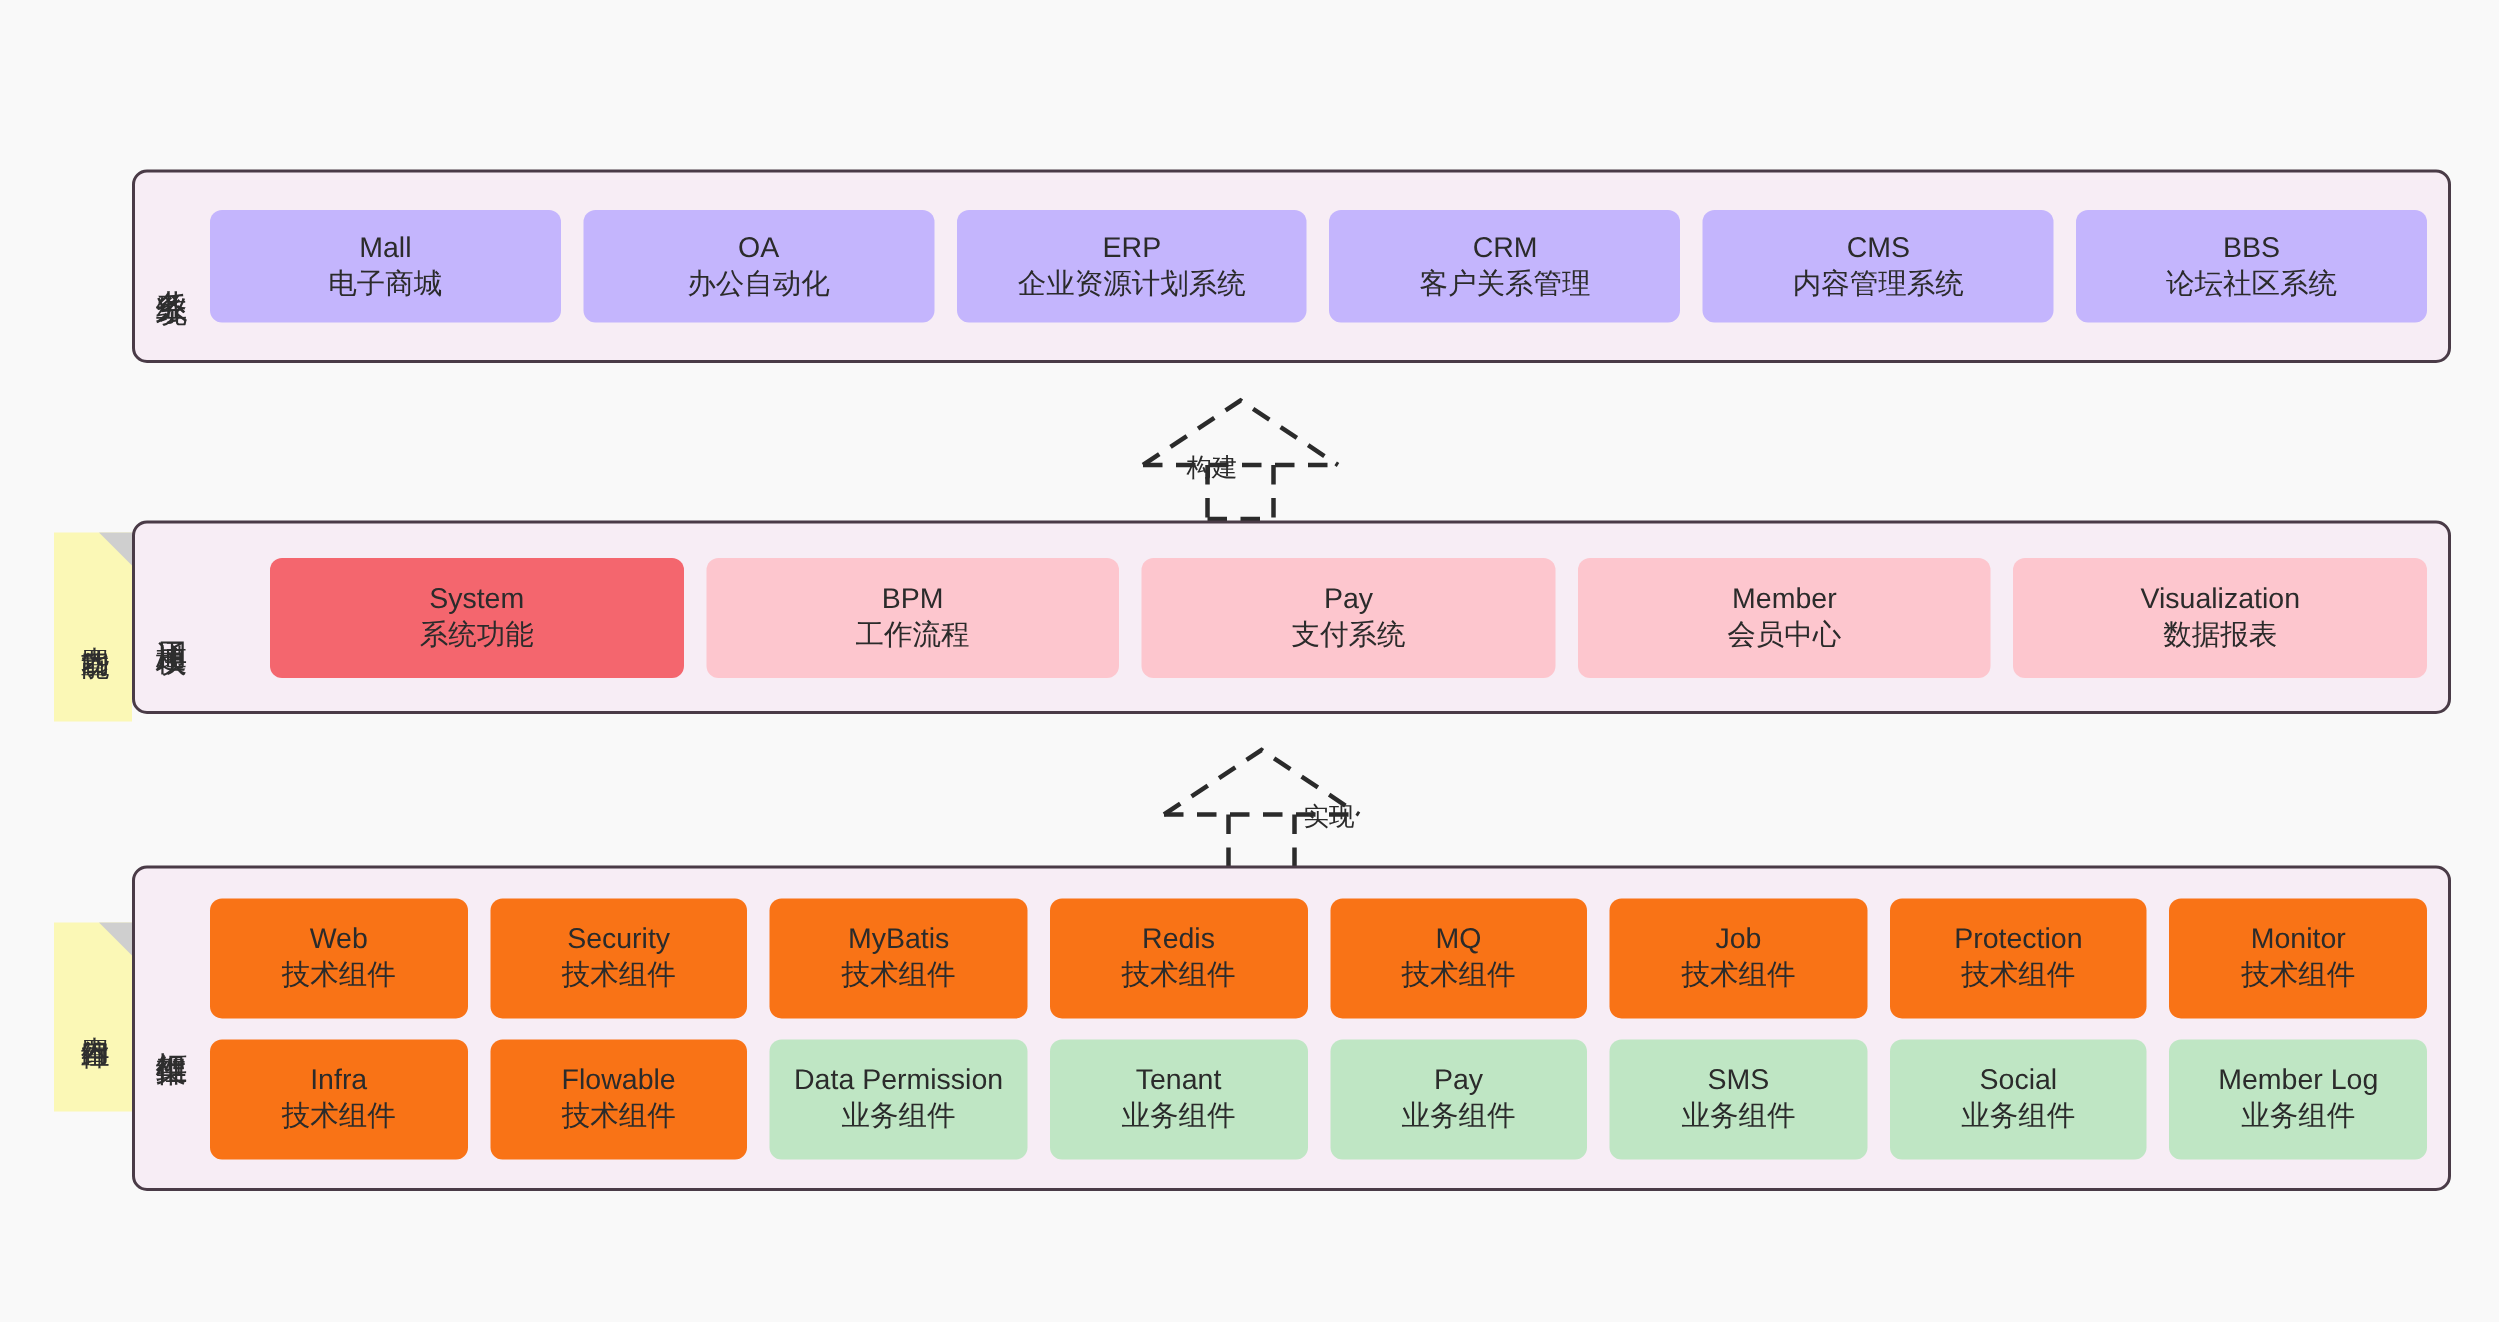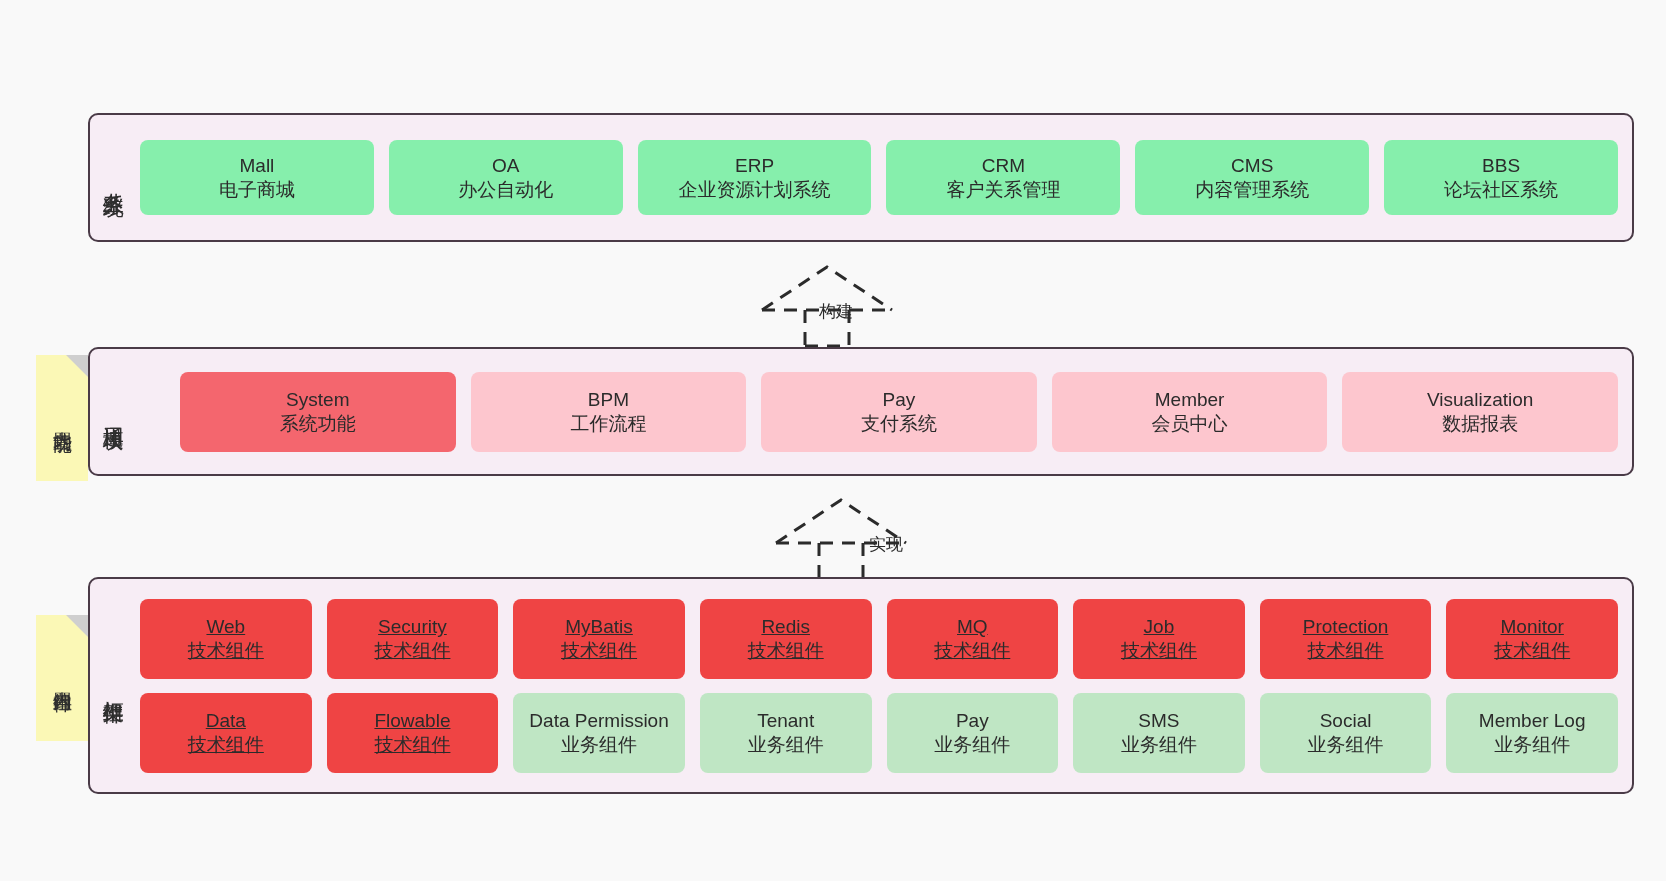--- a/index.html
+++ b/index.html
@@ -76,24 +76,24 @@
     line-height: 1.22;
     color: #2b2b2b;
     box-sizing: border-box;
     padding: 4px 6px;
     min-width: 0;
   }
   .card .t-en { white-space: normal; }
   .card .t-cn { white-space: nowrap; }
 
   
-  .c-blue        { background: #86efac; }
+  .c-blue        { background: #c4b5fd; }
   .c-red         { background: #f4666e; }
   .c-pink        { background: #fdc6ce; }
-  .c-green-dark  { background: #ef4444; text-decoration: underline; }
+  .c-green-dark  { background: #f97316; }
   .c-green-light { background: #bfe6c4; }
 
   
   .sticky {
     position: absolute;
     background: #fbf8b6;
     display: flex;
     align-items: center;
     justify-content: center;
     font-size: 19px;
@@ -170,21 +170,21 @@
   <div class="gen-arrow" style="left:757px; top:262px; width:140px; height:86px;">
     <svg width="140" height="86" viewBox="0 0 140 86" aria-hidden="true">
 
       <polyline points="5,48 70,5 135,48" fill="none" stroke="#2b2b2b" stroke-width="3" stroke-dasharray="13 9" stroke-linecap="butt"></polyline>
       <line x1="5" y1="48" x2="135" y2="48" stroke="#2b2b2b" stroke-width="3" stroke-dasharray="13 9"></line>
 
       <line x1="48" y1="48" x2="48" y2="84" stroke="#2b2b2b" stroke-width="3" stroke-dasharray="13 9"></line>
       <line x1="92" y1="48" x2="92" y2="84" stroke="#2b2b2b" stroke-width="3" stroke-dasharray="13 9"></line>
       <line x1="48" y1="84" x2="92" y2="84" stroke="#2b2b2b" stroke-width="3" stroke-dasharray="13 9"></line>
     </svg>
-    <span class="lbl" style="left:62px; top:38px;">构建</span>
+    <span class="lbl" style="left:34px; top:38px;">构建</span>
   </div>
 
   <div class="sticky" style="left:36px; top:355px; width:52px; height:126px;">
     <span class="fold"></span>
     <span>内置功能</span>
   </div>
 
   <div class="layer" style="left:88px; top:347px; width:1546px; height:129px;">
     <div class="layer-label">通用模块</div>
     <div class="layer-body">
@@ -263,21 +263,21 @@
           <span class="t-cn">技术组件</span>
         </div>
         <div class="card c-green-dark">
           <span class="t-en">Monitor</span>
           <span class="t-cn">技术组件</span>
         </div>
       </div>
 
       <div class="card-row" style="height:80px;">
         <div class="card c-green-dark">
-          <span class="t-en">Data</span>
+          <span class="t-en">Infra</span>
           <span class="t-cn">技术组件</span>
         </div>
         <div class="card c-green-dark">
           <span class="t-en">Flowable</span>
           <span class="t-cn">技术组件</span>
         </div>
         <div class="card c-green-light">
           <span class="t-en">Data Permission</span>
           <span class="t-cn">业务组件</span>
         </div>

